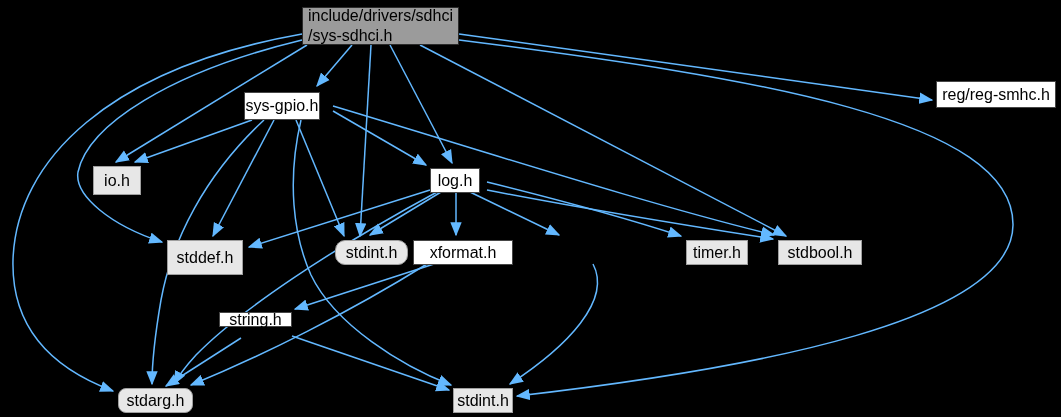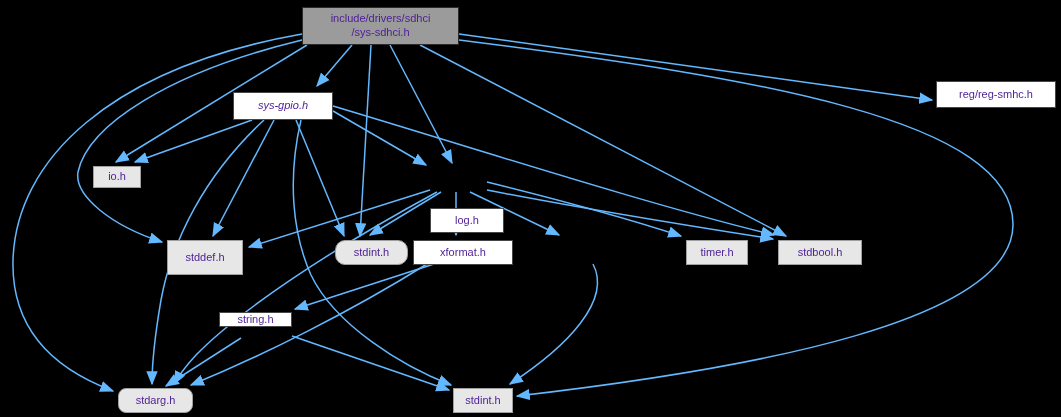--- a/index.html
+++ b/index.html
@@ -7,22 +7,21 @@
     position:relative;
     width:1061px;height:417px;
     background:#000;
     font-family:"Liberation Sans","DejaVu Sans",sans-serif;
     overflow:hidden;
   }
   #edges{position:absolute;left:0;top:0;width:1061px;height:417px;}
   .node{
     position:absolute;
     display:flex;align-items:center;justify-content:center;
-    text-align:center;
-    font-size:11px;line-height:1.25;color:#4c1d95;
+    font-size:16px;line-height:1.25;color:#000000;
     box-sizing:border-box;
     white-space:pre-line;
     cursor:default;
   }
   .node.kind-main{background:#9b9b9b;border:1.4px solid #2b2b2b;}
   .node.kind-white{background:#ffffff;border:1.3px solid #464646;}
   .node.kind-gray{background:#e7e7e7;border:1.2px solid #9f9f9f;}
 </style>
 </head>
 <body>
@@ -58,24 +57,24 @@
       <path d="M487,182 C560,200 632,220 681,236" fill="none" stroke="#63b8ff" stroke-width="1.5" marker-end="url(#arrow)"></path>
       <path d="M487,190 C590,210 690,226 773,239" fill="none" stroke="#63b8ff" stroke-width="1.5" marker-end="url(#arrow)"></path>
       <path d="M434,264 L295,309" fill="none" stroke="#63b8ff" stroke-width="1.5" marker-end="url(#arrow)"></path>
       <path d="M427,264 C350,312 262,356 191,385" fill="none" stroke="#63b8ff" stroke-width="1.5" marker-end="url(#arrow)"></path>
       <path d="M241,338 L166,386" fill="none" stroke="#63b8ff" stroke-width="1.5" marker-end="url(#arrow)"></path>
       <path d="M292,336 L449,390" fill="none" stroke="#63b8ff" stroke-width="1.5" marker-end="url(#arrow)"></path>
       <path d="M593,264 C612,300 568,346 510,384" fill="none" stroke="#63b8ff" stroke-width="1.5" marker-end="url(#arrow)"></path>
     </svg>
 <div class="node kind-main" style="left: 302px; top: 7px; width: 157px; height: 38px;">include/drivers/sdhci
 /sys-sdhci.h</div>
-    <div class="node kind-white" style="left: 233px; top: 92px; width: 100px; height: 28px; font-style: italic;">sys-gpio.h</div>
+    <div class="node kind-white" style="left: 244px; top: 92px; width: 76px; height: 28px;">sys-gpio.h</div>
     <div class="node kind-white" style="left: 936px; top: 81px; width: 120px; height: 27px;">reg/reg-smhc.h</div>
-    <div class="node kind-gray" style="left: 93px; top: 166px; width: 48px; height: 22px;">io.h</div>
-    <div class="node kind-white" style="left: 430px; top: 168px; width: 74px; height: 25px; margin-top: 40px;">log.h</div>
+    <div class="node kind-gray" style="left: 93px; top: 166px; width: 48px; height: 29px;">io.h</div>
+    <div class="node kind-white" style="left: 430px; top: 168px; width: 50px; height: 25px;">log.h</div>
     <div class="node kind-gray" style="left: 167px; top: 240px; width: 76px; height: 35px;">stddef.h</div>
     <div class="node kind-gray" style="left: 335px; top: 240px; width: 73px; height: 25px; border-radius: 10px;">stdint.h</div>
     <div class="node kind-white" style="left: 413px; top: 240px; width: 100px; height: 25px;">xformat.h</div>
     <div class="node kind-gray" style="left: 686px; top: 240px; width: 62px; height: 25px;">timer.h</div>
     <div class="node kind-gray" style="left: 778px; top: 240px; width: 84px; height: 25px;">stdbool.h</div>
     <div class="node kind-white" style="left: 219px; top: 312px; width: 73px; height: 15px;">string.h</div>
     <div class="node kind-gray" style="left: 118px; top: 388px; width: 75px; height: 25px; border-radius: 8px;">stdarg.h</div>
     <div class="node kind-gray" style="left: 453px; top: 388px; width: 60px; height: 25px;">stdint.h</div>
   </div>
 

